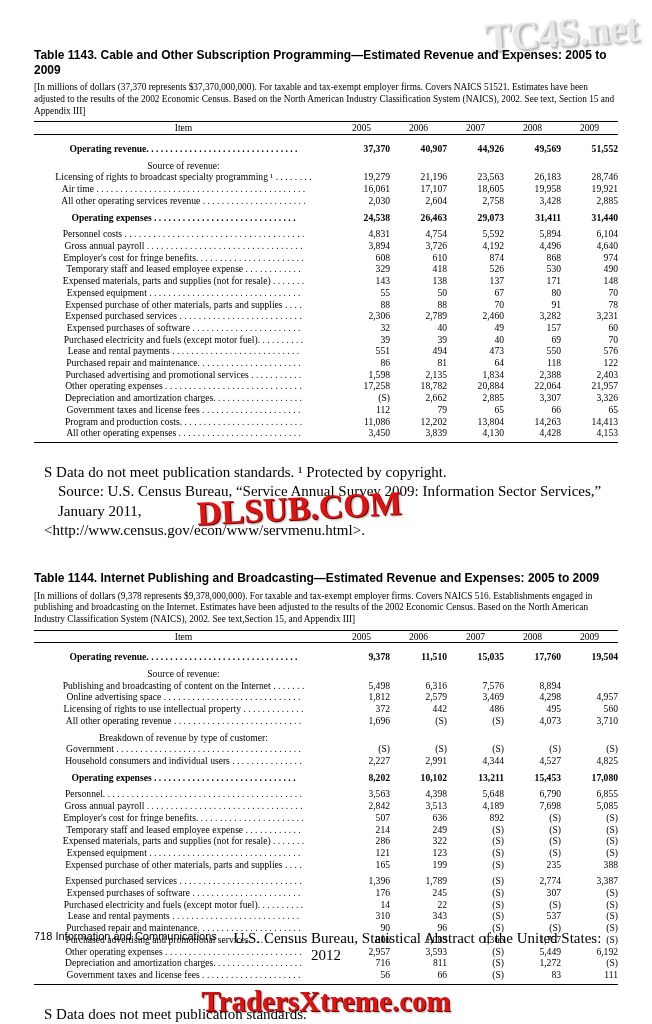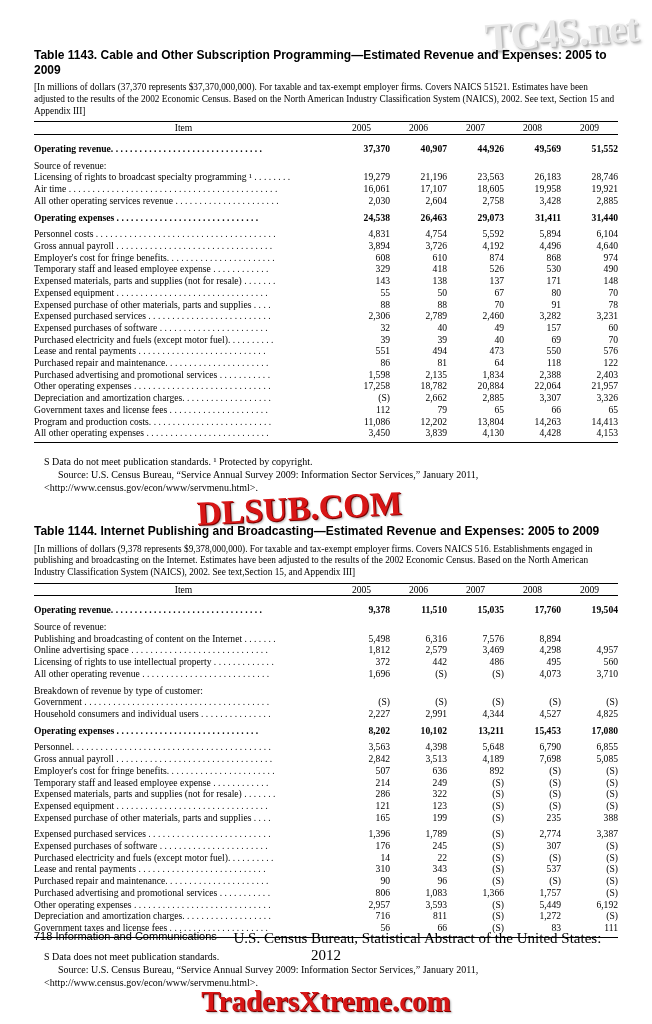--- a/index.html
+++ b/index.html
@@ -97,33 +97,33 @@
     padding: 2px 0 2px 0;
   }
   .colhead td.item { }
   td.num {
     text-align: right;
     width: 57px;
     padding-right: 6px;
     white-space: nowrap;
   }
   td.lbl {
-    text-align: left;
+    text-align: center;
     padding-left: 2px;
     white-space: nowrap;
   }
   .ind0 { padding-left: 4px; }
   .ind1 { padding-left: 12px; }
   .boldrow td { font-weight: bold; }
   .spacer td { height: 5px; }
   .tinyspacer td { height: 3px; }
   .footnote {
-    font-size: 10px;
+    font-size: 15px;
     line-height: 1.3;
-    margin-top: 12px;
+    margin-top: 20px;
     padding-left: 10px;
   }
   .footnote .srcline { display: block; }
   .footnote .indent1 { padding-left: 14px; display: block; }
 
   .gap { height: 30px; }
 
   
   .footer {
     position: absolute;

